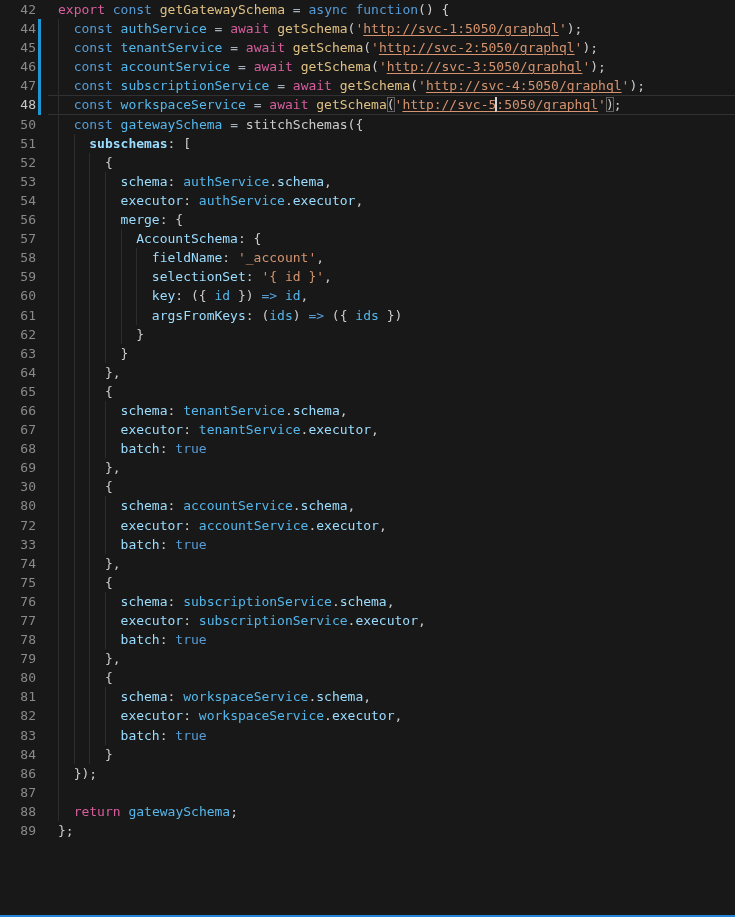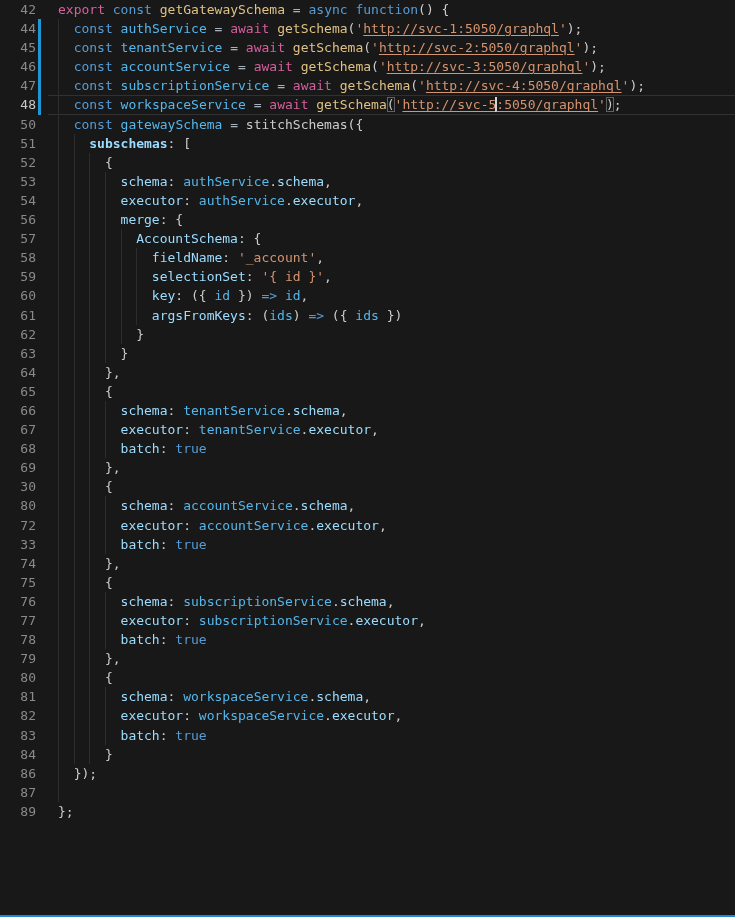--- a/index.html
+++ b/index.html
@@ -198,18 +198,22 @@
       </div>
       <div class="row">
         <div class="gutter">86</div>
         <div class="content"><span class="ig"></span><span class="w" style="color: rgb(205, 205, 205);">});</span></div>
       </div>
       <div class="row">
         <div class="gutter">87</div>
         <div class="content"><span class="ig"></span></div>
       </div>
       <div class="row">
+        <div class="gutter">88</div>
+        <div class="content"><span class="ig"></span><span class="p" style="color: rgb(215, 95, 158);">return</span><span class="w" style="color: rgb(205, 205, 205);"> </span><span class="v" style="color: rgb(85, 183, 235);">gatewaySchema</span><span class="w" style="color: rgb(205, 205, 205);">;</span></div>
+      </div>
+      <div class="row">
         <div class="gutter">89</div>
         <div class="content"><span class="w" style="color: rgb(205, 205, 205);">};</span></div>
       </div>
     </div>
   <div class="accent-bar"></div>
 </div>
 
 </body></html>

